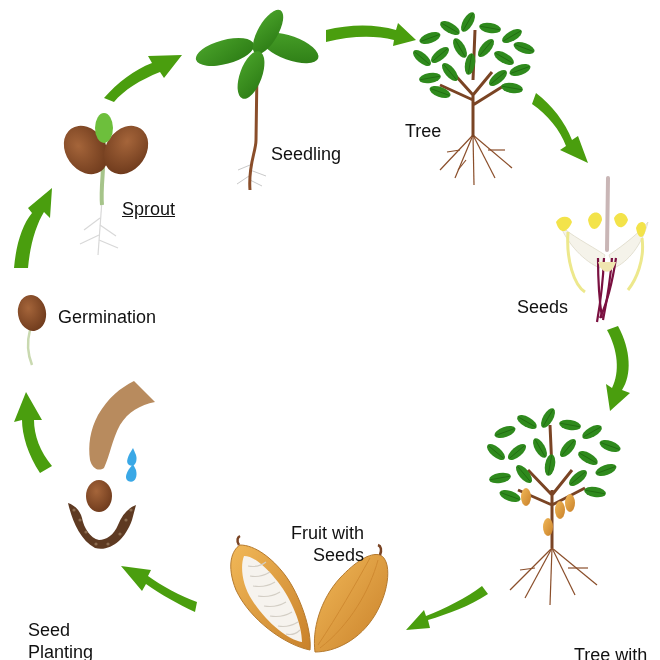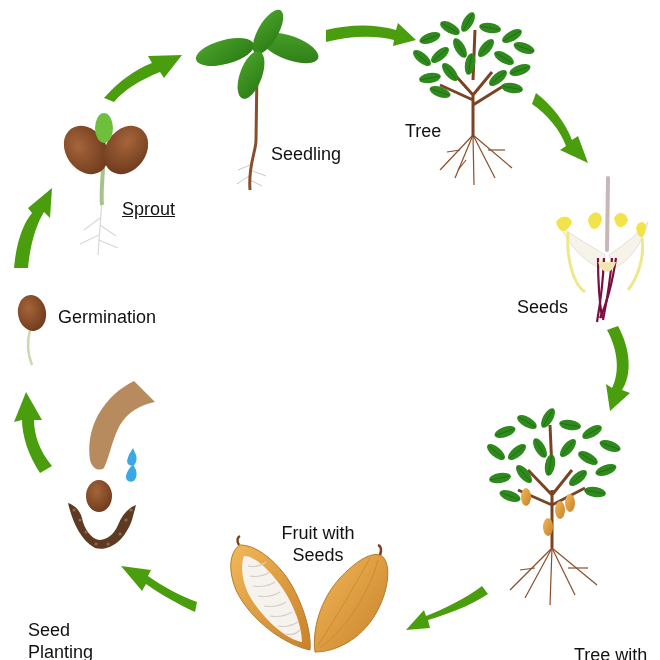--- a/index.html
+++ b/index.html
@@ -1,21 +1,21 @@
 <!DOCTYPE html>
 <html><head>
 <meta charset="utf-8">
 <style>
   html, body { margin: 0; padding: 0; background: #ffffff; }
   body { width: 660px; height: 660px; position: relative; overflow: hidden;
          font-family: "Liberation Sans", "DejaVu Sans", sans-serif; }
   #stage { position: absolute; left: 0; top: 0; width: 660px; height: 660px; }
   .label { position: absolute; font-size: 18px; line-height: 22px; color: #111111;
            white-space: pre-line; }
-  .center { text-align: center; }
+  .center { text-align: right; }
   svg { position: absolute; left: 0; top: 0; }
 </style>
 </head>
 <body>
 
 <div id="stage">
 
   <svg width="660" height="660" viewBox="0 0 660 660">
     <defs>
       <radialGradient id="seedGrad" cx="40%" cy="35%" r="70%">

